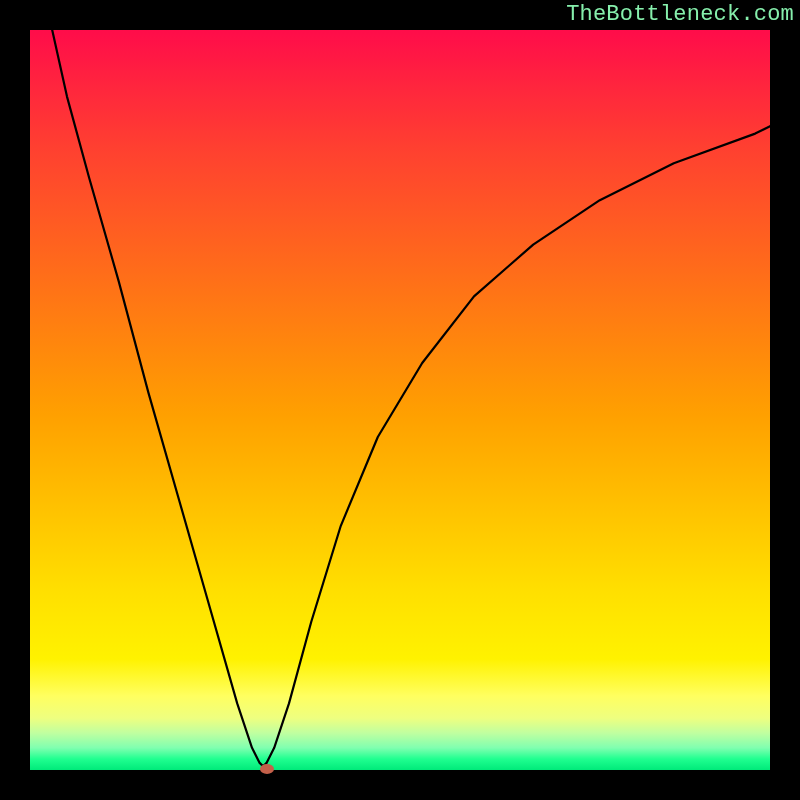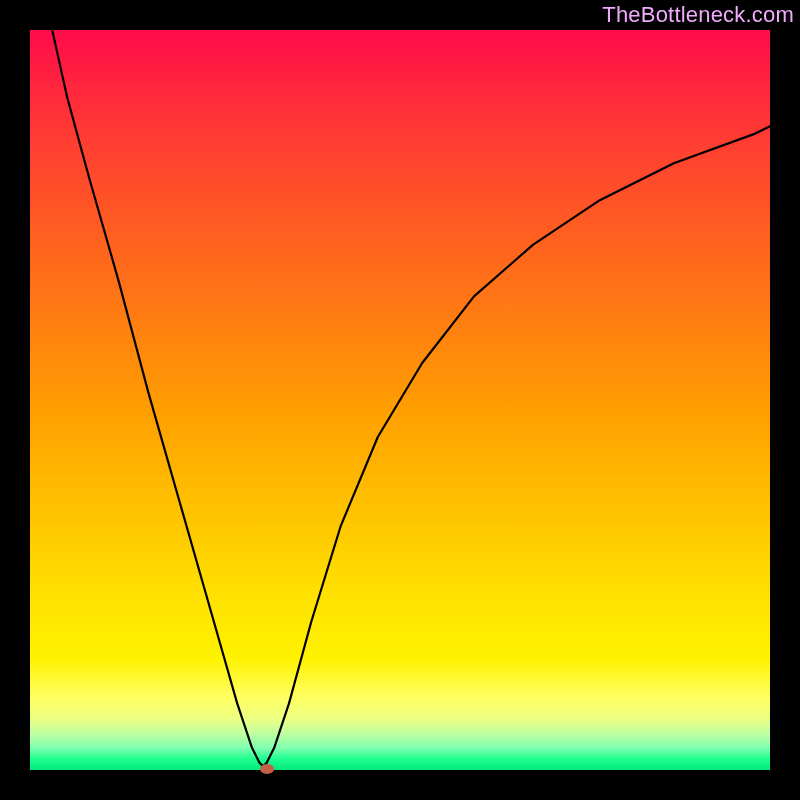--- a/index.html
+++ b/index.html
@@ -14,25 +14,26 @@
   .frame {
     position: relative;
     width: 800px;
     height: 800px;
     background: #000;
   }
   .watermark {
     position: absolute;
     top: 2px;
     right: 6px;
-    color: #f0abfc;
+    color: #86efac;
     font-size: 22px;
     font-weight: 500;
     letter-spacing: 0.2px;
     z-index: 4;
+    font-family: Liberation Mono, monospace;
   }
   .plot-area {
     position: absolute;
     left: 30px;
     top: 30px;
     width: 740px;
     height: 740px;
     background: linear-gradient(to bottom,
       #ff0c4a 0%,
       #ff2040 6%,

